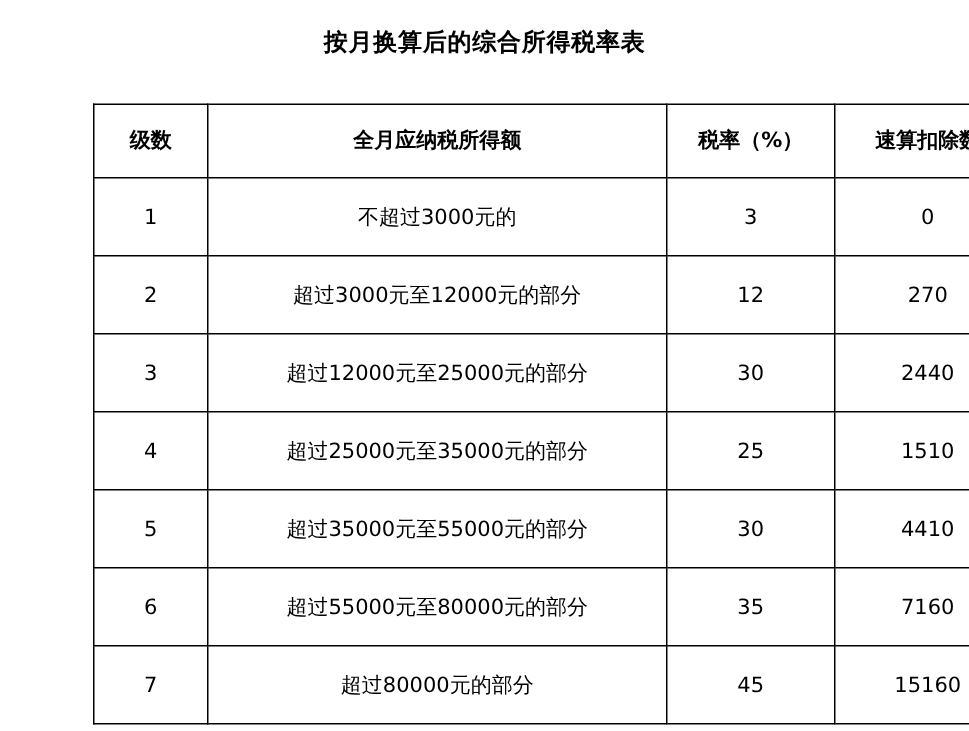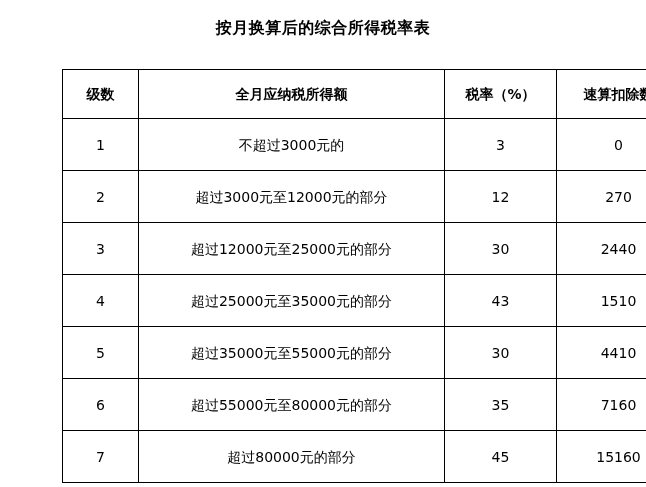--- a/index.html
+++ b/index.html
@@ -101,21 +101,21 @@
         </tr>
         <tr>
           <td class="num">3</td>
           <td>超过12000元至25000元的部分</td>
           <td class="num">30</td>
           <td class="num">2440</td>
         </tr>
         <tr>
           <td class="num">4</td>
           <td>超过25000元至35000元的部分</td>
-          <td class="num">43</td>
+          <td class="num">25</td>
           <td class="num">1510</td>
         </tr>
         <tr>
           <td class="num">5</td>
           <td>超过35000元至55000元的部分</td>
           <td class="num">30</td>
           <td class="num">4410</td>
         </tr>
         <tr>
           <td class="num">6</td>

